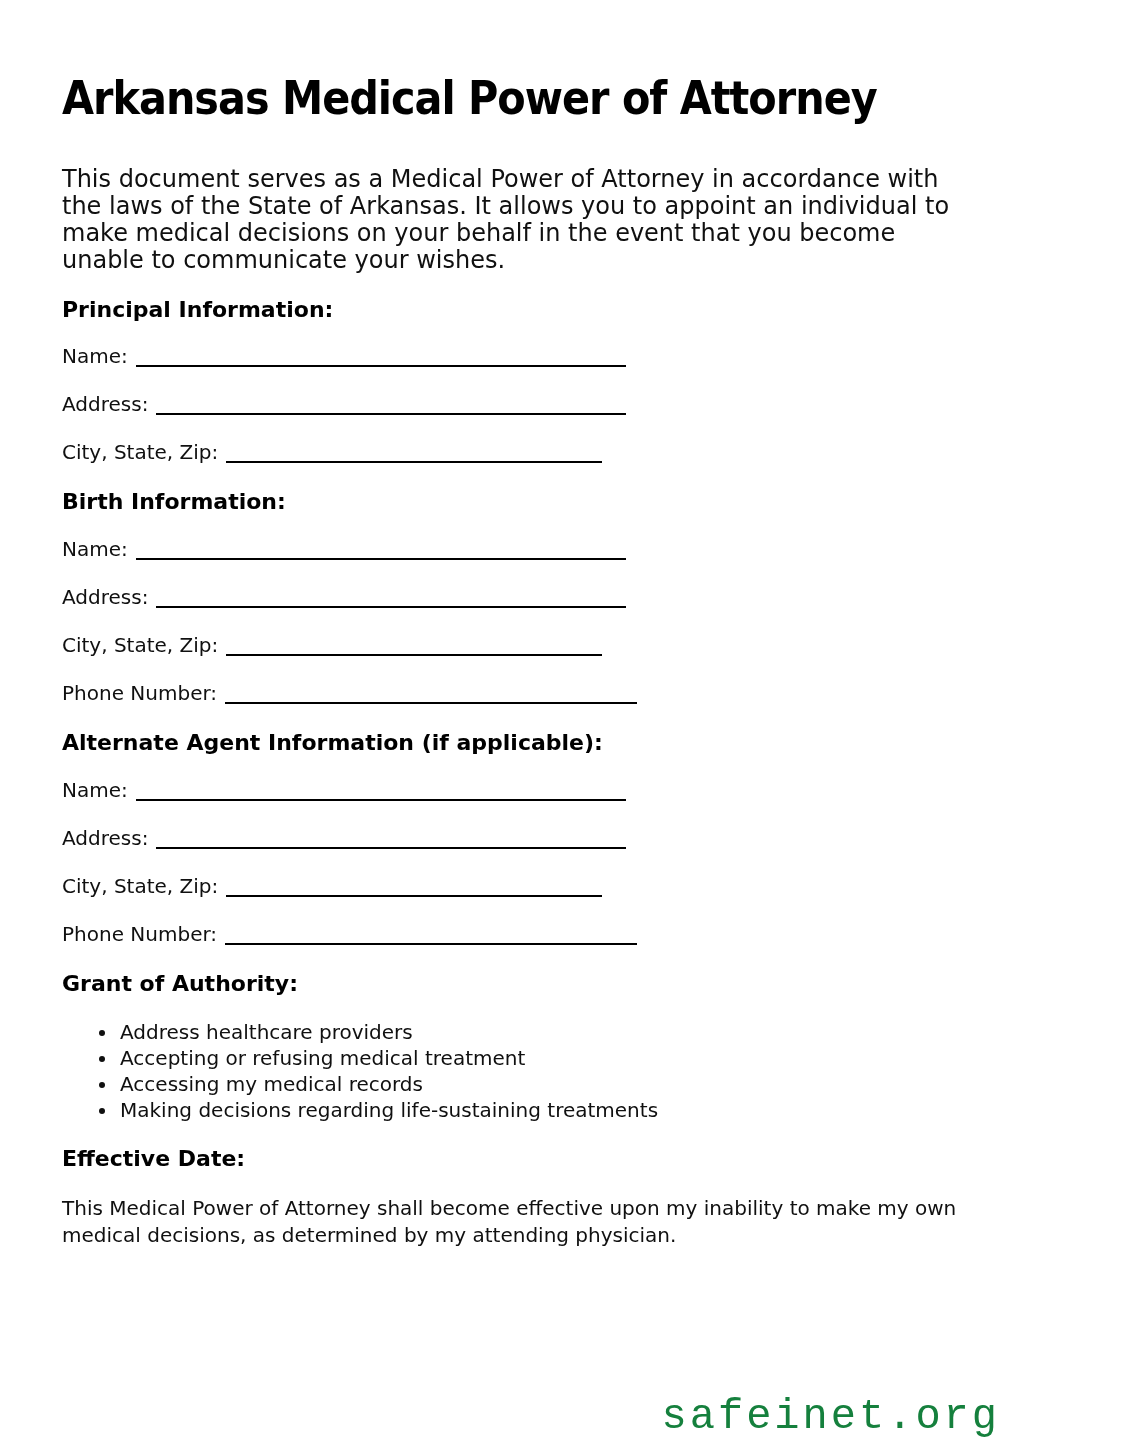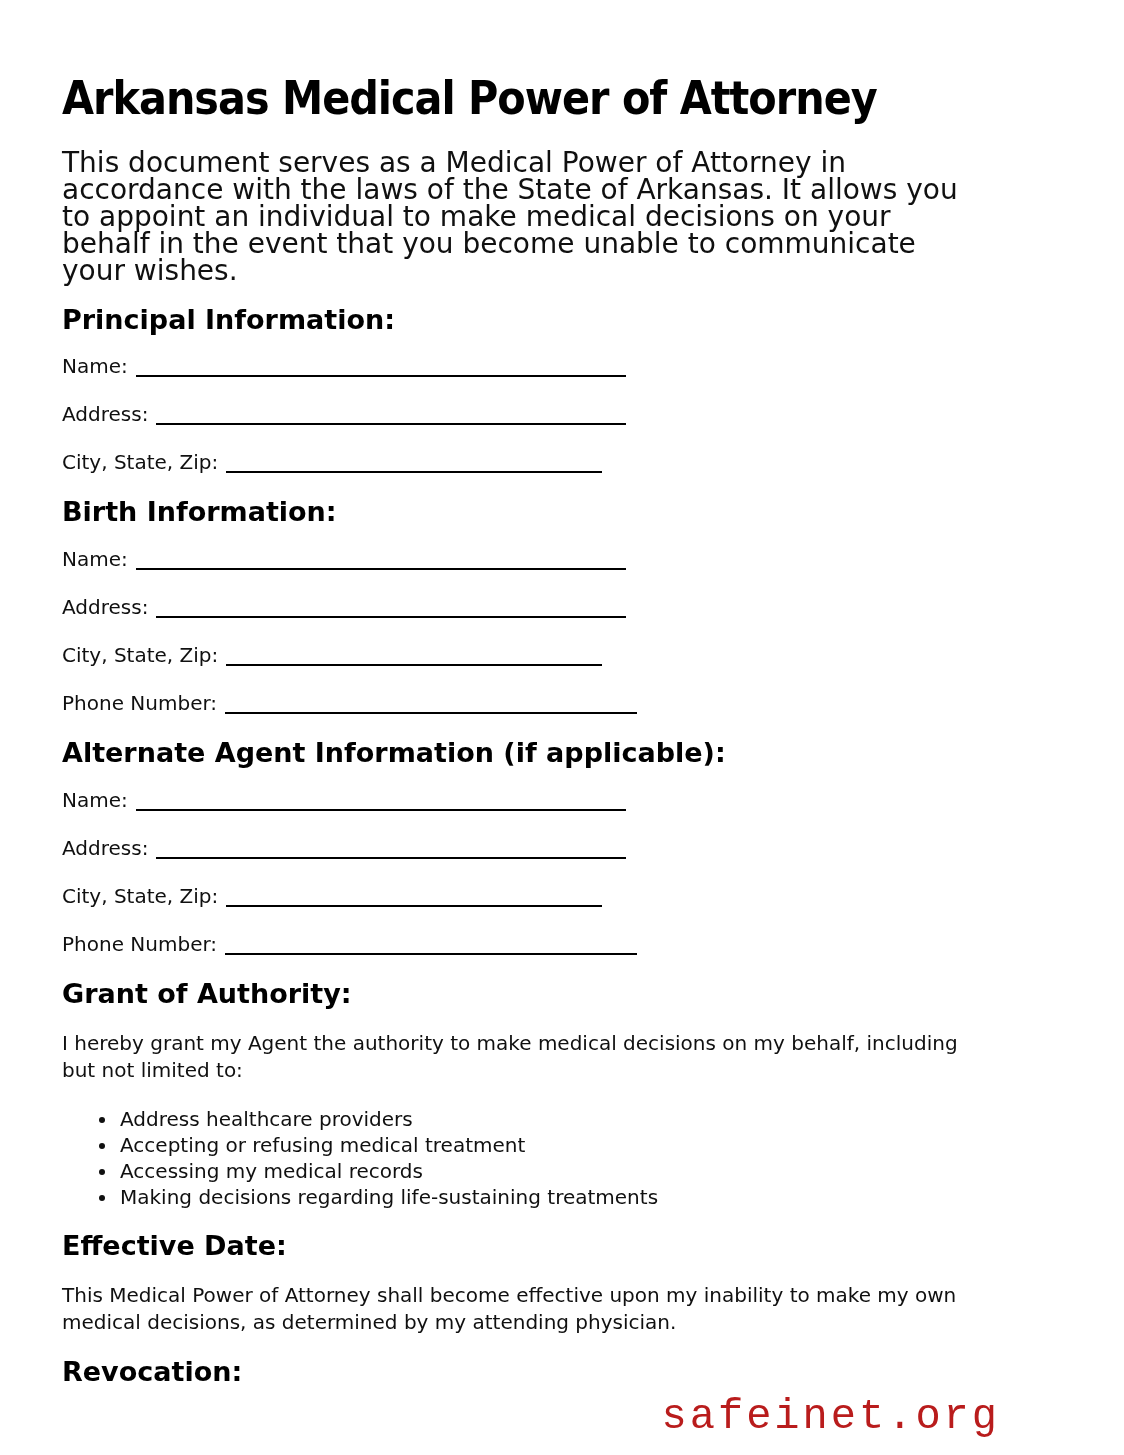--- a/index.html
+++ b/index.html
@@ -16,28 +16,28 @@
   }
   .doc-title {
     font-size: 46px;
     line-height: 52px;
     font-weight: bold;
     font-stretch: condensed;
     letter-spacing: -1px;
     color: #000000;
   }
   .intro {
-    margin-top: 25px;
-    font-size: 28px;
+    margin-top: 42px;
+    font-size: 24px;
     line-height: 27px;
     max-width: 1000px;
   }
   .sec-heading {
     margin-top: 22px;
-    font-size: 27px;
+    font-size: 22px;
     line-height: 27px;
     font-weight: bold;
     color: #000000;
   }
   .field-row {
     margin-top: 21px;
     font-size: 20px;
     line-height: 27px;
     white-space: nowrap;
   }
@@ -69,21 +69,21 @@
     line-height: 26px;
     padding-left: 2px;
   }
   .watermark {
     position: absolute;
     right: 32px;
     bottom: 14px;
     font-family: "Liberation Mono", "DejaVu Sans Mono", monospace;
     font-size: 42px;
     letter-spacing: 3px;
-    color: #b91c1c;
+    color: #15803d;
   }
 </style>
 </head>
 <body>
 
 <div class="page">
 
   <h1 class="doc-title">Arkansas Medical Power of Attorney</h1>
 
   <p class="intro">This document serves as a Medical Power of Attorney in accordance with the laws of the State of Arkansas. It allows you to appoint an individual to make medical decisions on your behalf in the event that you become unable to communicate your wishes.</p>
@@ -121,28 +121,26 @@
     <span>Address:</span><span class="blank blank-address"></span>
   </div>
   <div class="field-row">
     <span>City, State, Zip:</span><span class="blank blank-city"></span>
   </div>
   <div class="field-row">
     <span>Phone Number:</span><span class="blank blank-phone"></span>
   </div>
 
   <h2 class="sec-heading">Grant of Authority:</h2>
-  <p class="body-par">I hereby grant my Agent the authority to make medical decisions on my behalf, including but not limited to:</p>
   <ul class="bullet-list">
     <li>Address healthcare providers</li>
     <li>Accepting or refusing medical treatment</li>
     <li>Accessing my medical records</li>
     <li>Making decisions regarding life-sustaining treatments</li>
   </ul>
 
   <h2 class="sec-heading">Effective Date:</h2>
   <p class="body-par">This Medical Power of Attorney shall become effective upon my inability to make my own medical decisions, as determined by my attending physician.</p>
 
-  <h2 class="sec-heading">Revocation:</h2>
 
   <div class="watermark">safeinet.org</div>
 
 </div>
 
 </body></html>

